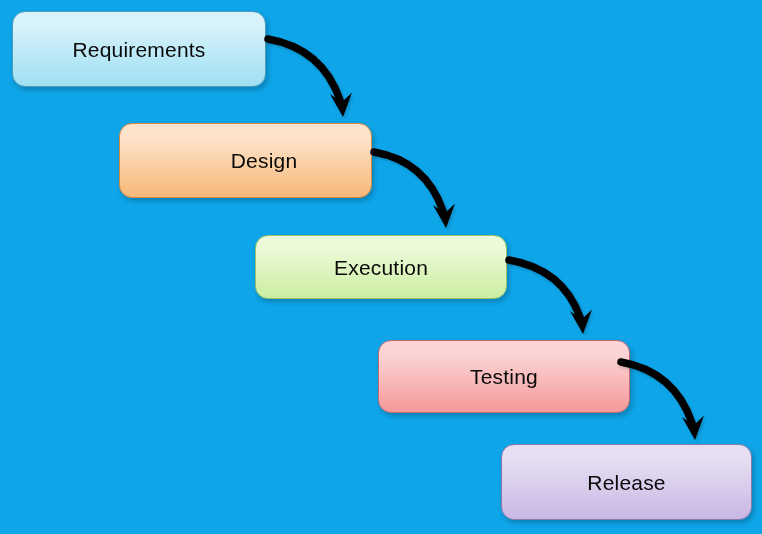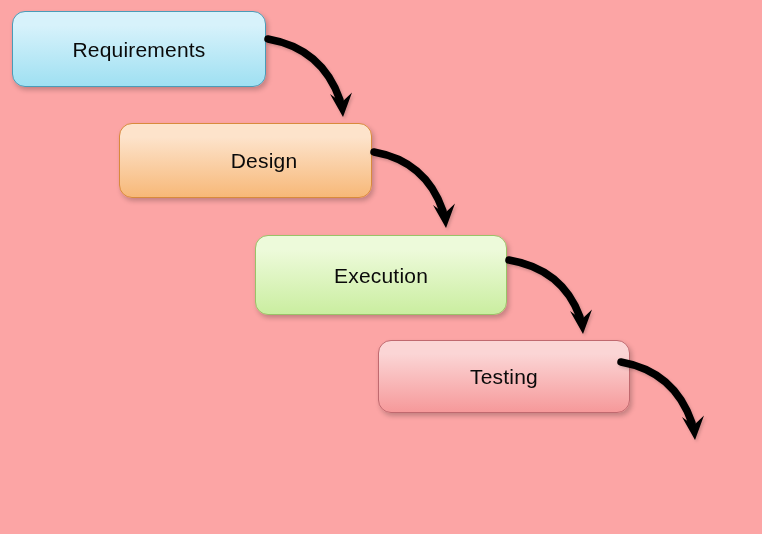--- a/index.html
+++ b/index.html
@@ -8,21 +8,21 @@
     padding: 0;
     background: #ffffff;
   }
   body {
     font-family: "Liberation Sans", sans-serif;
   }
   #canvas {
     position: relative;
     width: 762px;
     height: 534px;
-    background: #fca5a5;
+    background: #0ea5e9;
     overflow: hidden;
   }
   .stage-box {
     position: absolute;
     box-sizing: border-box;
     border-radius: 13px;
     border-style: solid;
     border-width: 1px;
     display: flex;
     align-items: center;
@@ -53,28 +53,31 @@
 <div id="canvas">
 
   <div class="stage-box" id="box-0" style="left: 12px; top: 11px; width: 254px; height: 76px; background: linear-gradient(rgb(215, 242, 251) 0%, rgb(215, 242, 251) 18%, rgb(159, 224, 242) 100%); border-color: rgb(74, 156, 184);">
     <span class="stage-label" style="color: rgb(10, 10, 10);">Requirements</span>
   </div>
 
   <div class="stage-box" id="box-1" style="left: 119px; top: 123px; width: 253px; height: 75px; background: linear-gradient(rgb(253, 227, 203) 0%, rgb(253, 227, 203) 18%, rgb(247, 184, 120) 100%); border-color: rgb(217, 138, 60);">
     <span class="stage-label" style="color: rgb(10, 10, 10); margin-left: 37px;">Design</span>
   </div>
 
-  <div class="stage-box" id="box-2" style="left: 255px; top: 235px; width: 252px; height: 80px; background: linear-gradient(rgb(237, 250, 218) 0%, rgb(237, 250, 218) 18%, rgb(202, 238, 160) 100%); border-color: rgb(154, 194, 104);">
+  <div class="stage-box" id="box-2" style="left: 255px; top: 235px; width: 252px; height: 64px; background: linear-gradient(rgb(237, 250, 218) 0%, rgb(237, 250, 218) 18%, rgb(202, 238, 160) 100%); border-color: rgb(154, 194, 104);">
     <span class="stage-label" style="color: rgb(10, 10, 10);">Execution</span>
   </div>
 
   <div class="stage-box" id="box-3" style="left: 378px; top: 340px; width: 252px; height: 73px; background: linear-gradient(rgb(251, 213, 213) 0%, rgb(251, 213, 213) 18%, rgb(246, 153, 154) 100%); border-color: rgb(192, 105, 111);">
     <span class="stage-label" style="color: rgb(10, 10, 10);">Testing</span>
   </div>
 
+  <div class="stage-box" id="box-4" style="left: 501px; top: 444px; width: 251px; height: 76px; background: linear-gradient(rgb(230, 223, 242) 0%, rgb(230, 223, 242) 18%, rgb(201, 183, 228) 100%); border-color: rgb(139, 122, 168);">
+    <span class="stage-label" style="color: rgb(10, 10, 10);">Release</span>
+  </div>
 
   <svg class="arrow-layer" viewBox="0 0 762 534">
     <defs>
       <filter id="arrowShadow" x="-30%" y="-30%" width="170%" height="170%">
         <feDropShadow dx="1.5" dy="2" stdDeviation="1.4" flood-color="#000000" flood-opacity="0.18"></feDropShadow>
       </filter>
     </defs>
     <g id="arrow-group" filter="url(#arrowShadow)">
         <path d="M 268 39 Q 322 48.36 340 100" fill="none" stroke="#000000" stroke-width="7.5" stroke-linecap="round"></path>
         <path d="M 343 117 L 330 94 L 341.5 102.5 L 352 92.5 Z" fill="#000000"></path>

